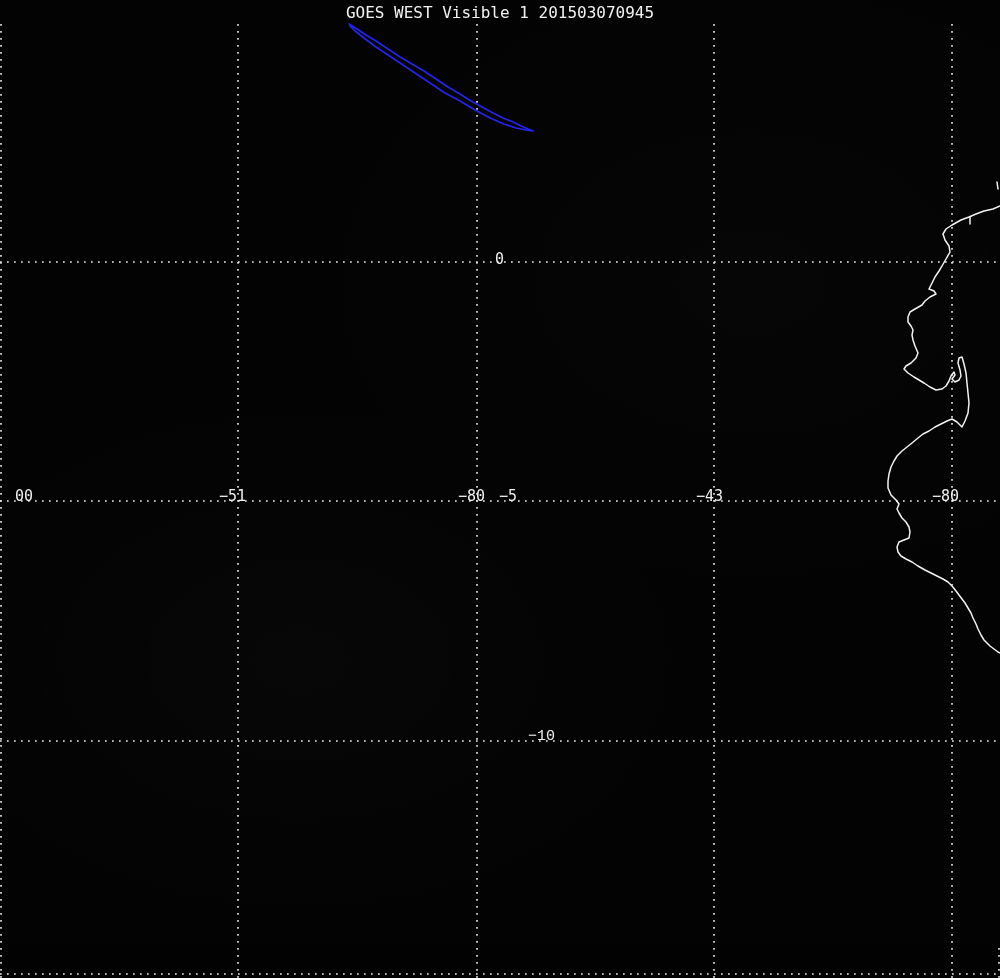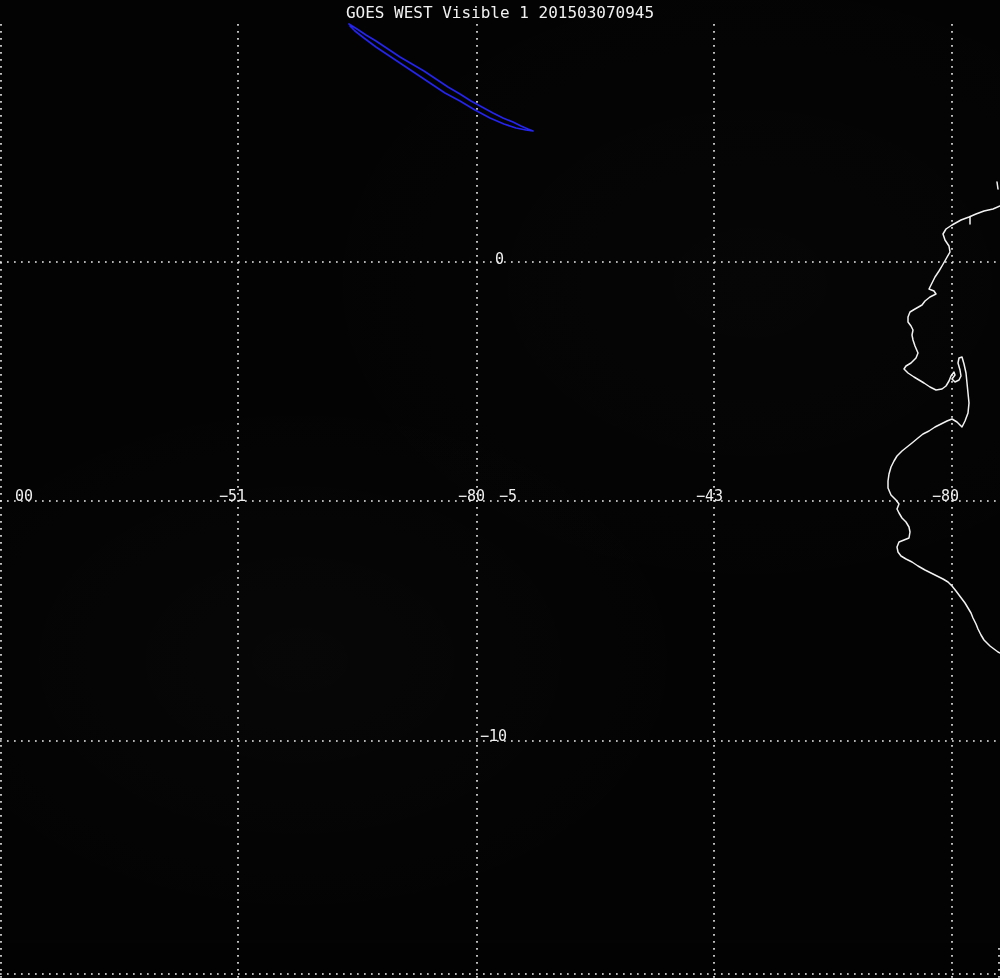--- a/index.html
+++ b/index.html
@@ -99,15 +99,15 @@
   <div class="grid-label" style="left:219px; top:489px;">−51</div>
 
   <div class="grid-label" style="left:458px; top:489px;">−80</div>
 
   <div class="grid-label" style="left:499px; top:489px;">−5</div>
 
   <div class="grid-label" style="left:696px; top:489px;">−43</div>
 
   <div class="grid-label" style="left:932px; top:489px;">−80</div>
 
-  <div class="grid-label" style="left:480px; top:729px;">−10</div>
+  <div class="grid-label" style="left:528px; top:729px;font-family:Liberation Mono, monospace;">−10</div>
 
 </div>
 
 </body></html>

